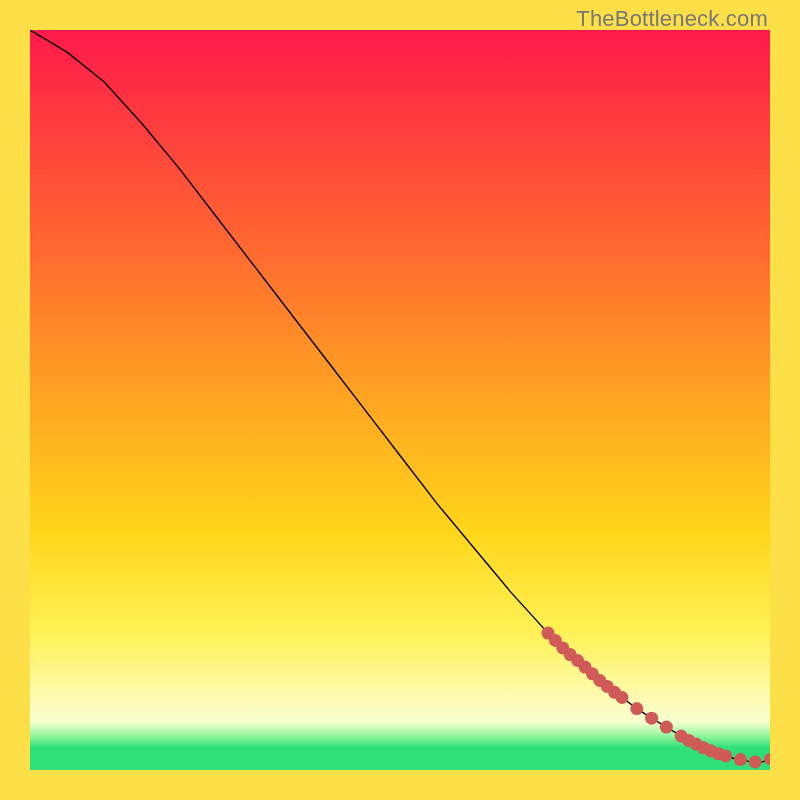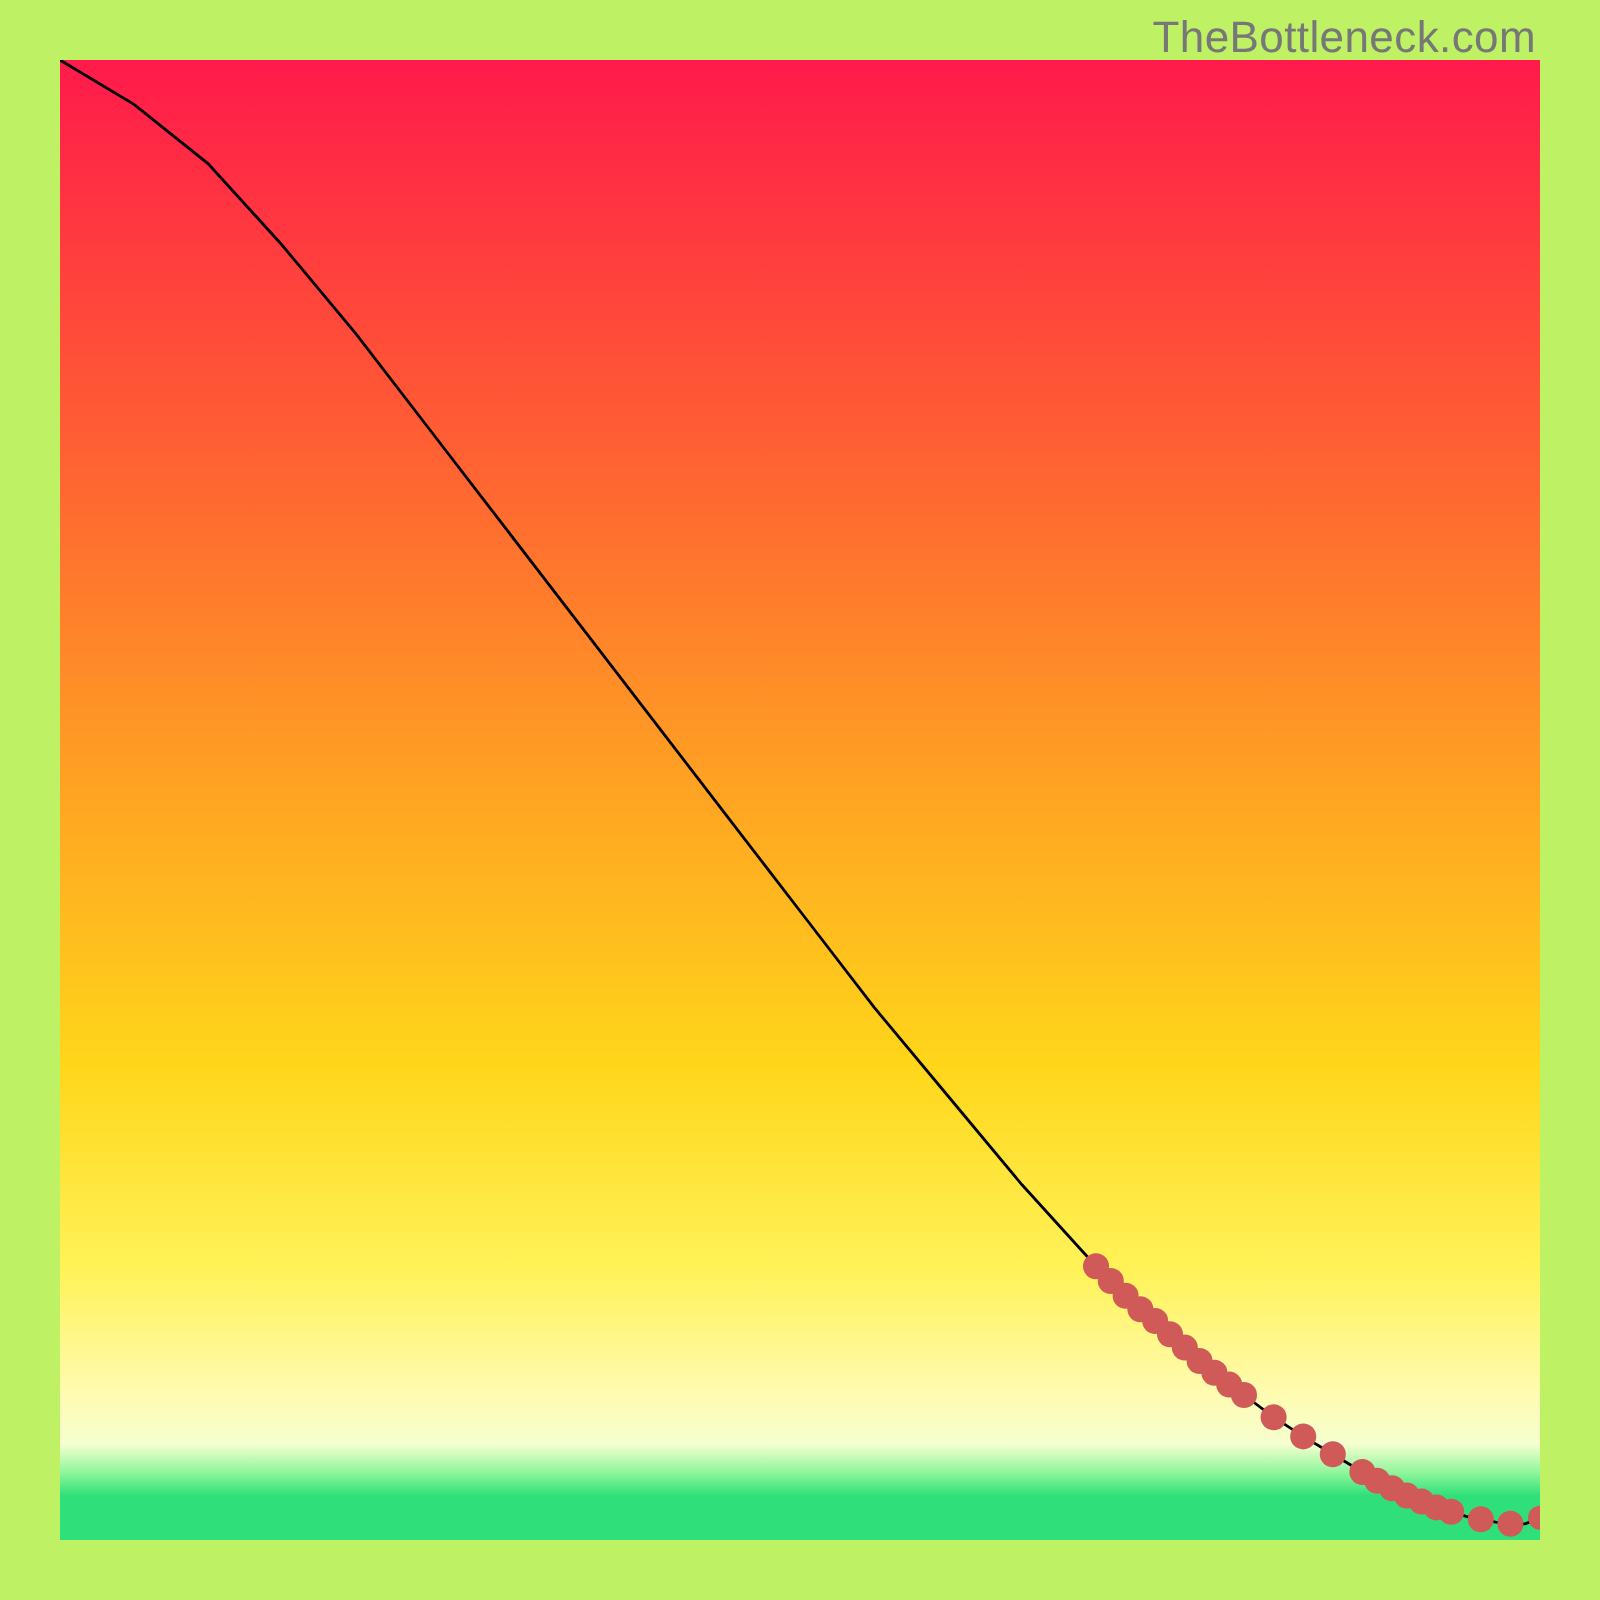--- a/index.html
+++ b/index.html
@@ -8,21 +8,21 @@
     width: 800px;
     height: 800px;
     background: #000;
     overflow: hidden;
     font-family: Arial, Helvetica, sans-serif;
   }
   .frame {
     position: relative;
     width: 800px;
     height: 800px;
-    background: #bef264;
+    background: #fde047;
   }
   .plot {
     position: absolute;
     left: 30px;
     top: 30px;
     width: 740px;
     height: 740px;
     
     background: linear-gradient(
       to bottom,

